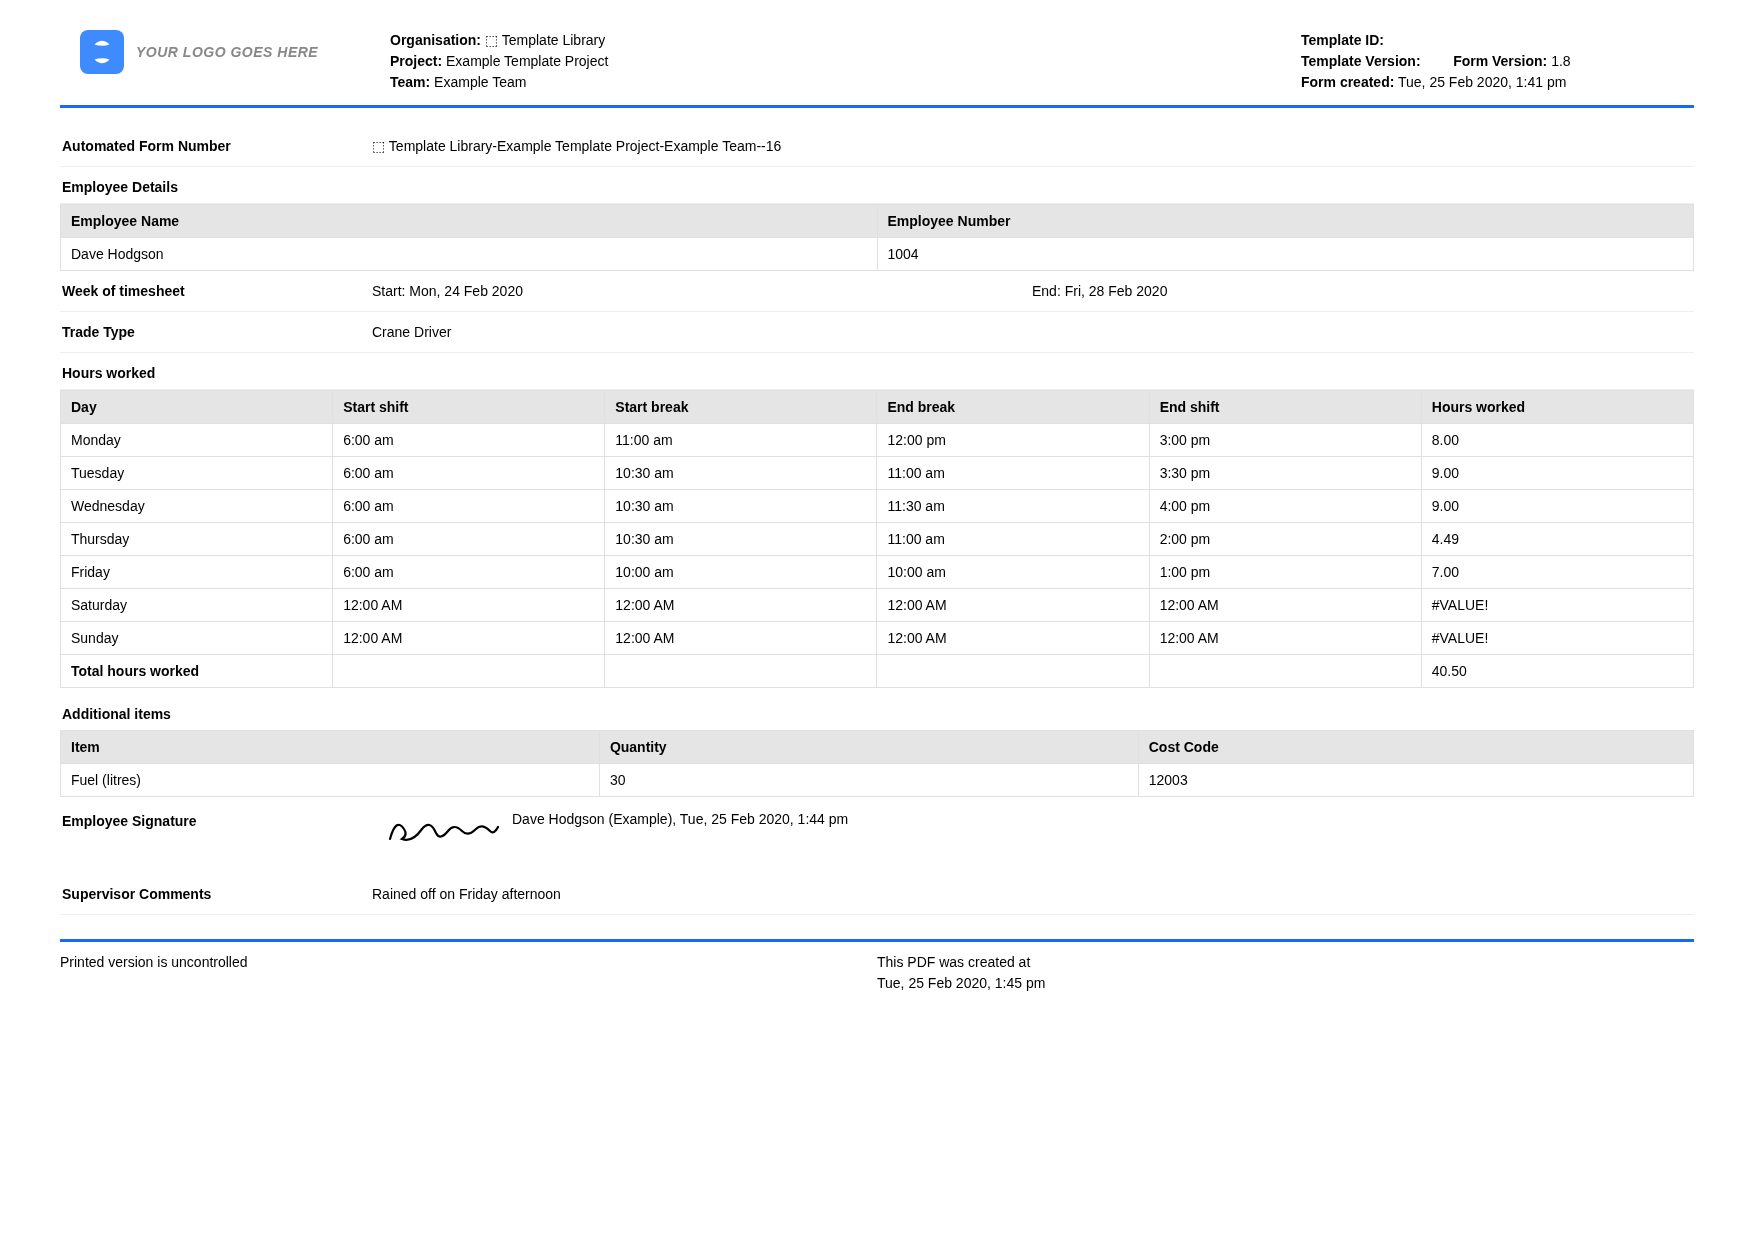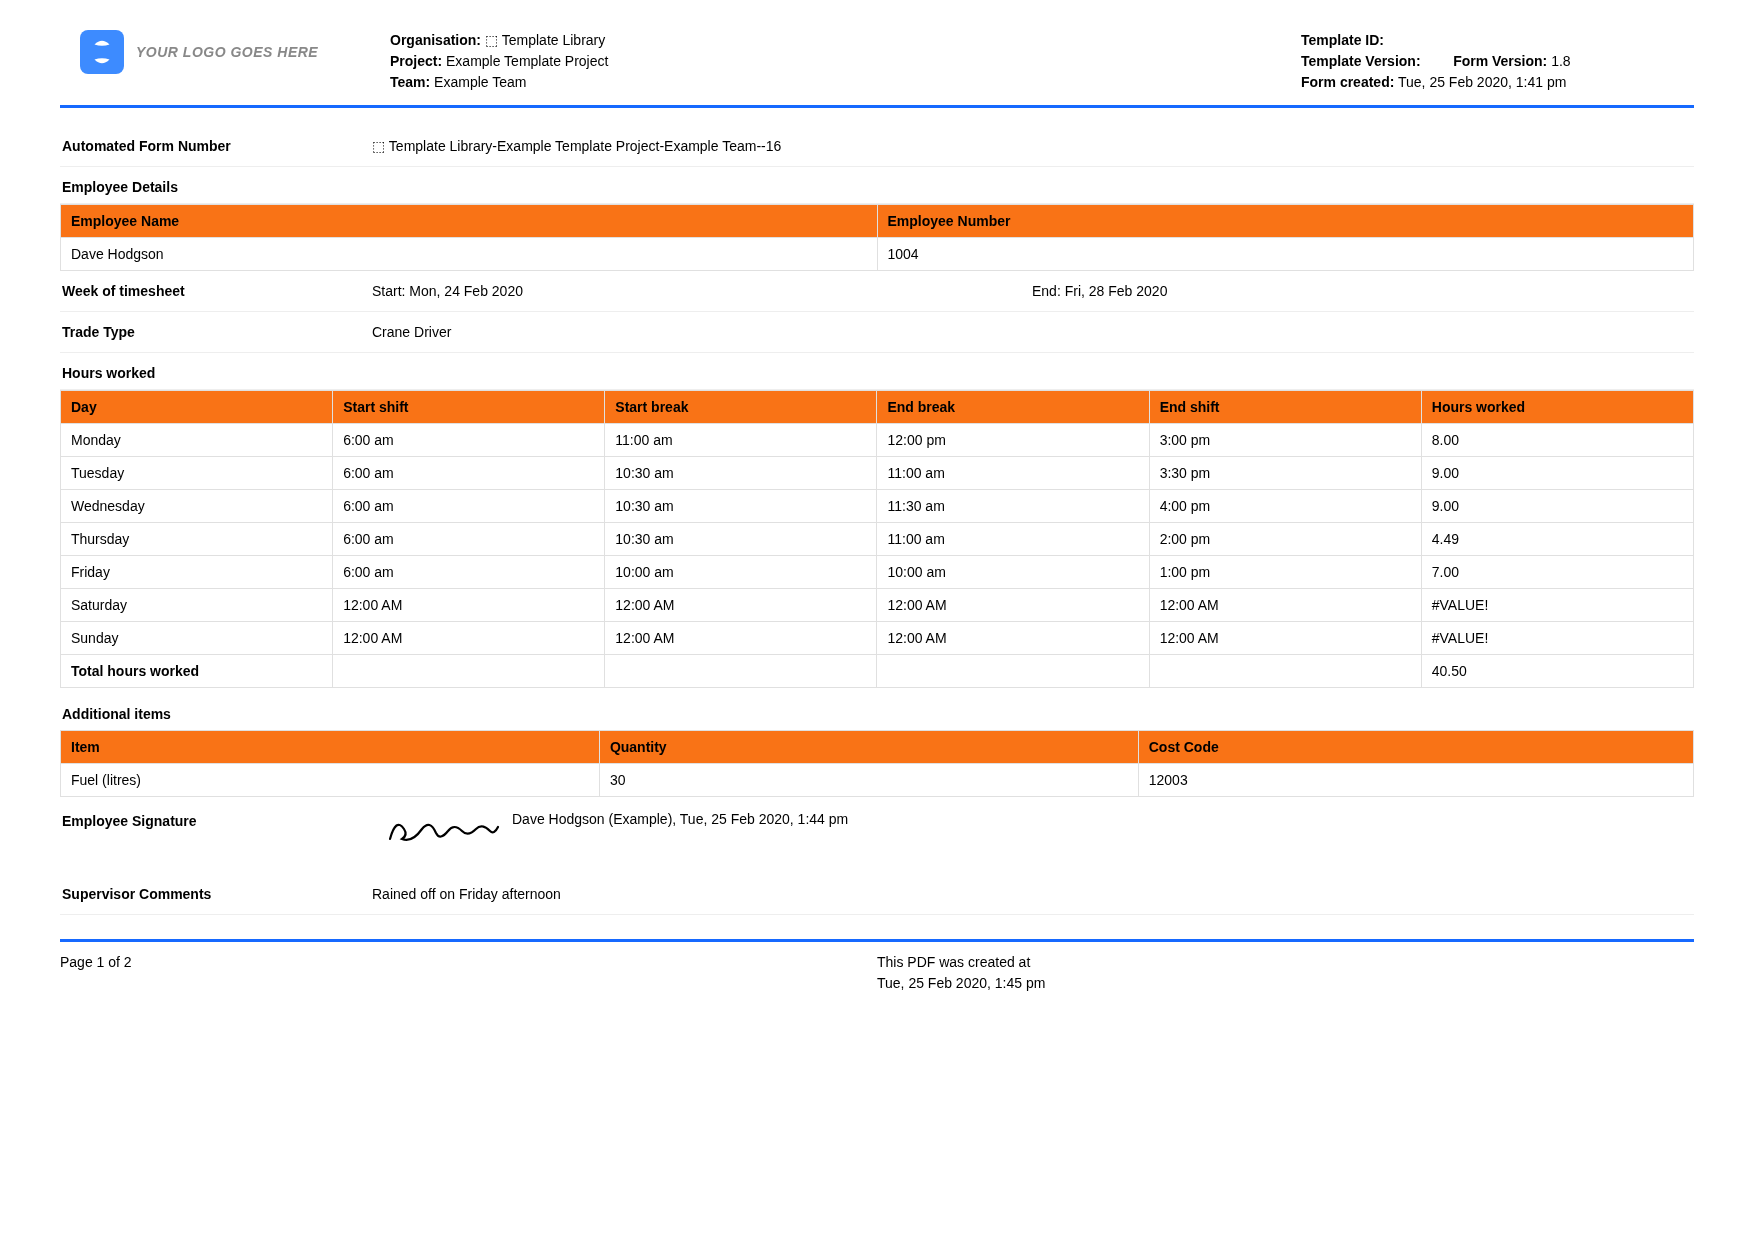--- a/index.html
+++ b/index.html
@@ -13,21 +13,21 @@
 .meta-block b { font-weight: bold; }
 .meta-right { width: 410px; line-height: 1.5; font-size: 14px; }
 .meta-right b { font-weight: bold; margin-left: 17px; }
 .section-row { display: flex; padding: 12px 2px; border-bottom: 1px solid #eee; font-size: 14px; align-items: baseline; }
 .section-row .label { font-weight: bold; width: 310px; flex-shrink: 0; }
 .section-row .value { flex: 1; }
 .section-row .value2 { flex: 1; }
 .section-heading { font-weight: bold; padding: 12px 2px 8px; border-bottom: 1px solid #eee; font-size: 14px; }
 table { width: 100%; border-collapse: collapse; font-size: 14px; }
 th, td { text-align: left; padding: 8px 10px; border: 1px solid #e0e0e0; }
-th { background: #f97316; font-weight: bold; }
+th { background: #e5e5e5; font-weight: bold; }
 .emp-table th, .emp-table td { width: 50%; }
 .hours-table th:nth-child(1), .hours-table td:nth-child(1) { width: 16%; }
 .hours-table th:nth-child(2), .hours-table td:nth-child(2) { width: 16%; }
 .hours-table th:nth-child(3), .hours-table td:nth-child(3) { width: 16%; }
 .hours-table th:nth-child(4), .hours-table td:nth-child(4) { width: 16%; }
 .hours-table th:nth-child(5), .hours-table td:nth-child(5) { width: 16%; }
 .hours-table th:nth-child(6), .hours-table td:nth-child(6) { width: 16%; }
 .hours-table .total-row td { font-weight: bold; }
 .hours-table .total-row td:last-child { font-weight: normal; }
 .additional-table th:nth-child(1), .additional-table td:nth-child(1) { width: 33%; }
@@ -213,19 +213,19 @@
 
 <div style="height:10px;"></div>
 
 <div class="section-row">
   <div class="label">Supervisor Comments</div>
   <div class="value">Rained off on Friday afternoon</div>
 </div>
 
 <div class="footer">
   <div class="col">
-    <div>Page 1 of 2</div>
+    <div>Printed version is uncontrolled</div>
   </div>
   <div class="col">
     <div>This PDF was created at</div>
     <div>Tue, 25 Feb 2020, 1:45 pm</div>
   </div>
 </div>
 
 </body></html>

